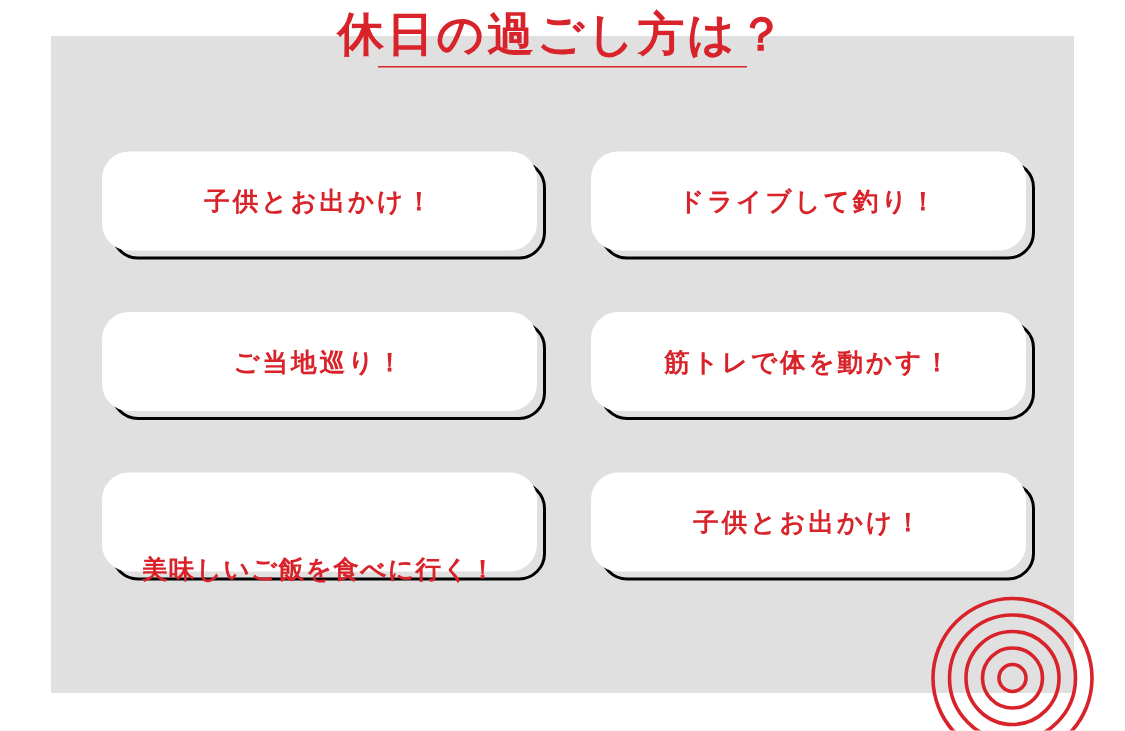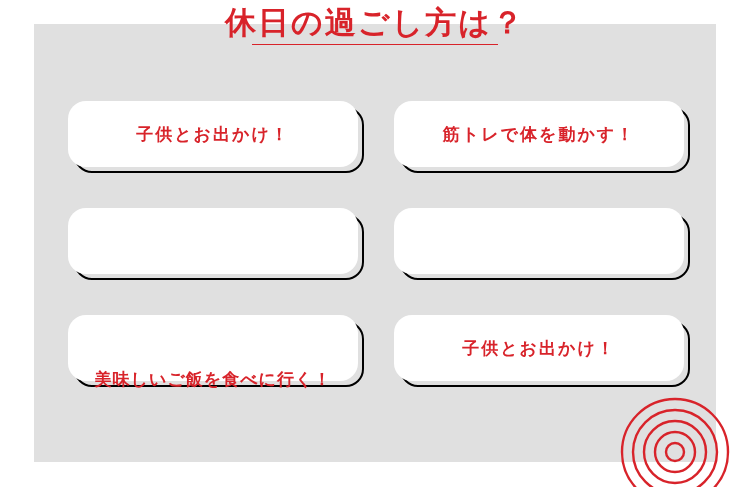--- a/index.html
+++ b/index.html
@@ -142,31 +142,33 @@
 
   <div class="option col-l row-1">
     <div class="frame"></div>
     <div class="plate"></div>
     <div class="label">子供とお出かけ！</div>
   </div>
 
   <div class="option col-r row-1">
     <div class="frame"></div>
     <div class="plate"></div>
-    <div class="label">筋トレで体を動かす！</div>
+    <div class="label">ドライブして釣り！</div>
   </div>
 
   <div class="option col-l row-2">
     <div class="frame"></div>
     <div class="plate"></div>
+    <div class="label">ご当地巡り！</div>
   </div>
 
   <div class="option col-r row-2">
     <div class="frame"></div>
     <div class="plate"></div>
+    <div class="label">筋トレで体を動かす！</div>
   </div>
 
   <div class="option col-l row-3 wide">
     <div class="frame"></div>
     <div class="plate"></div>
     <div class="label">美味しいご飯を食べに行く！</div>
   </div>
 
   <div class="option col-r row-3">
     <div class="frame"></div>

